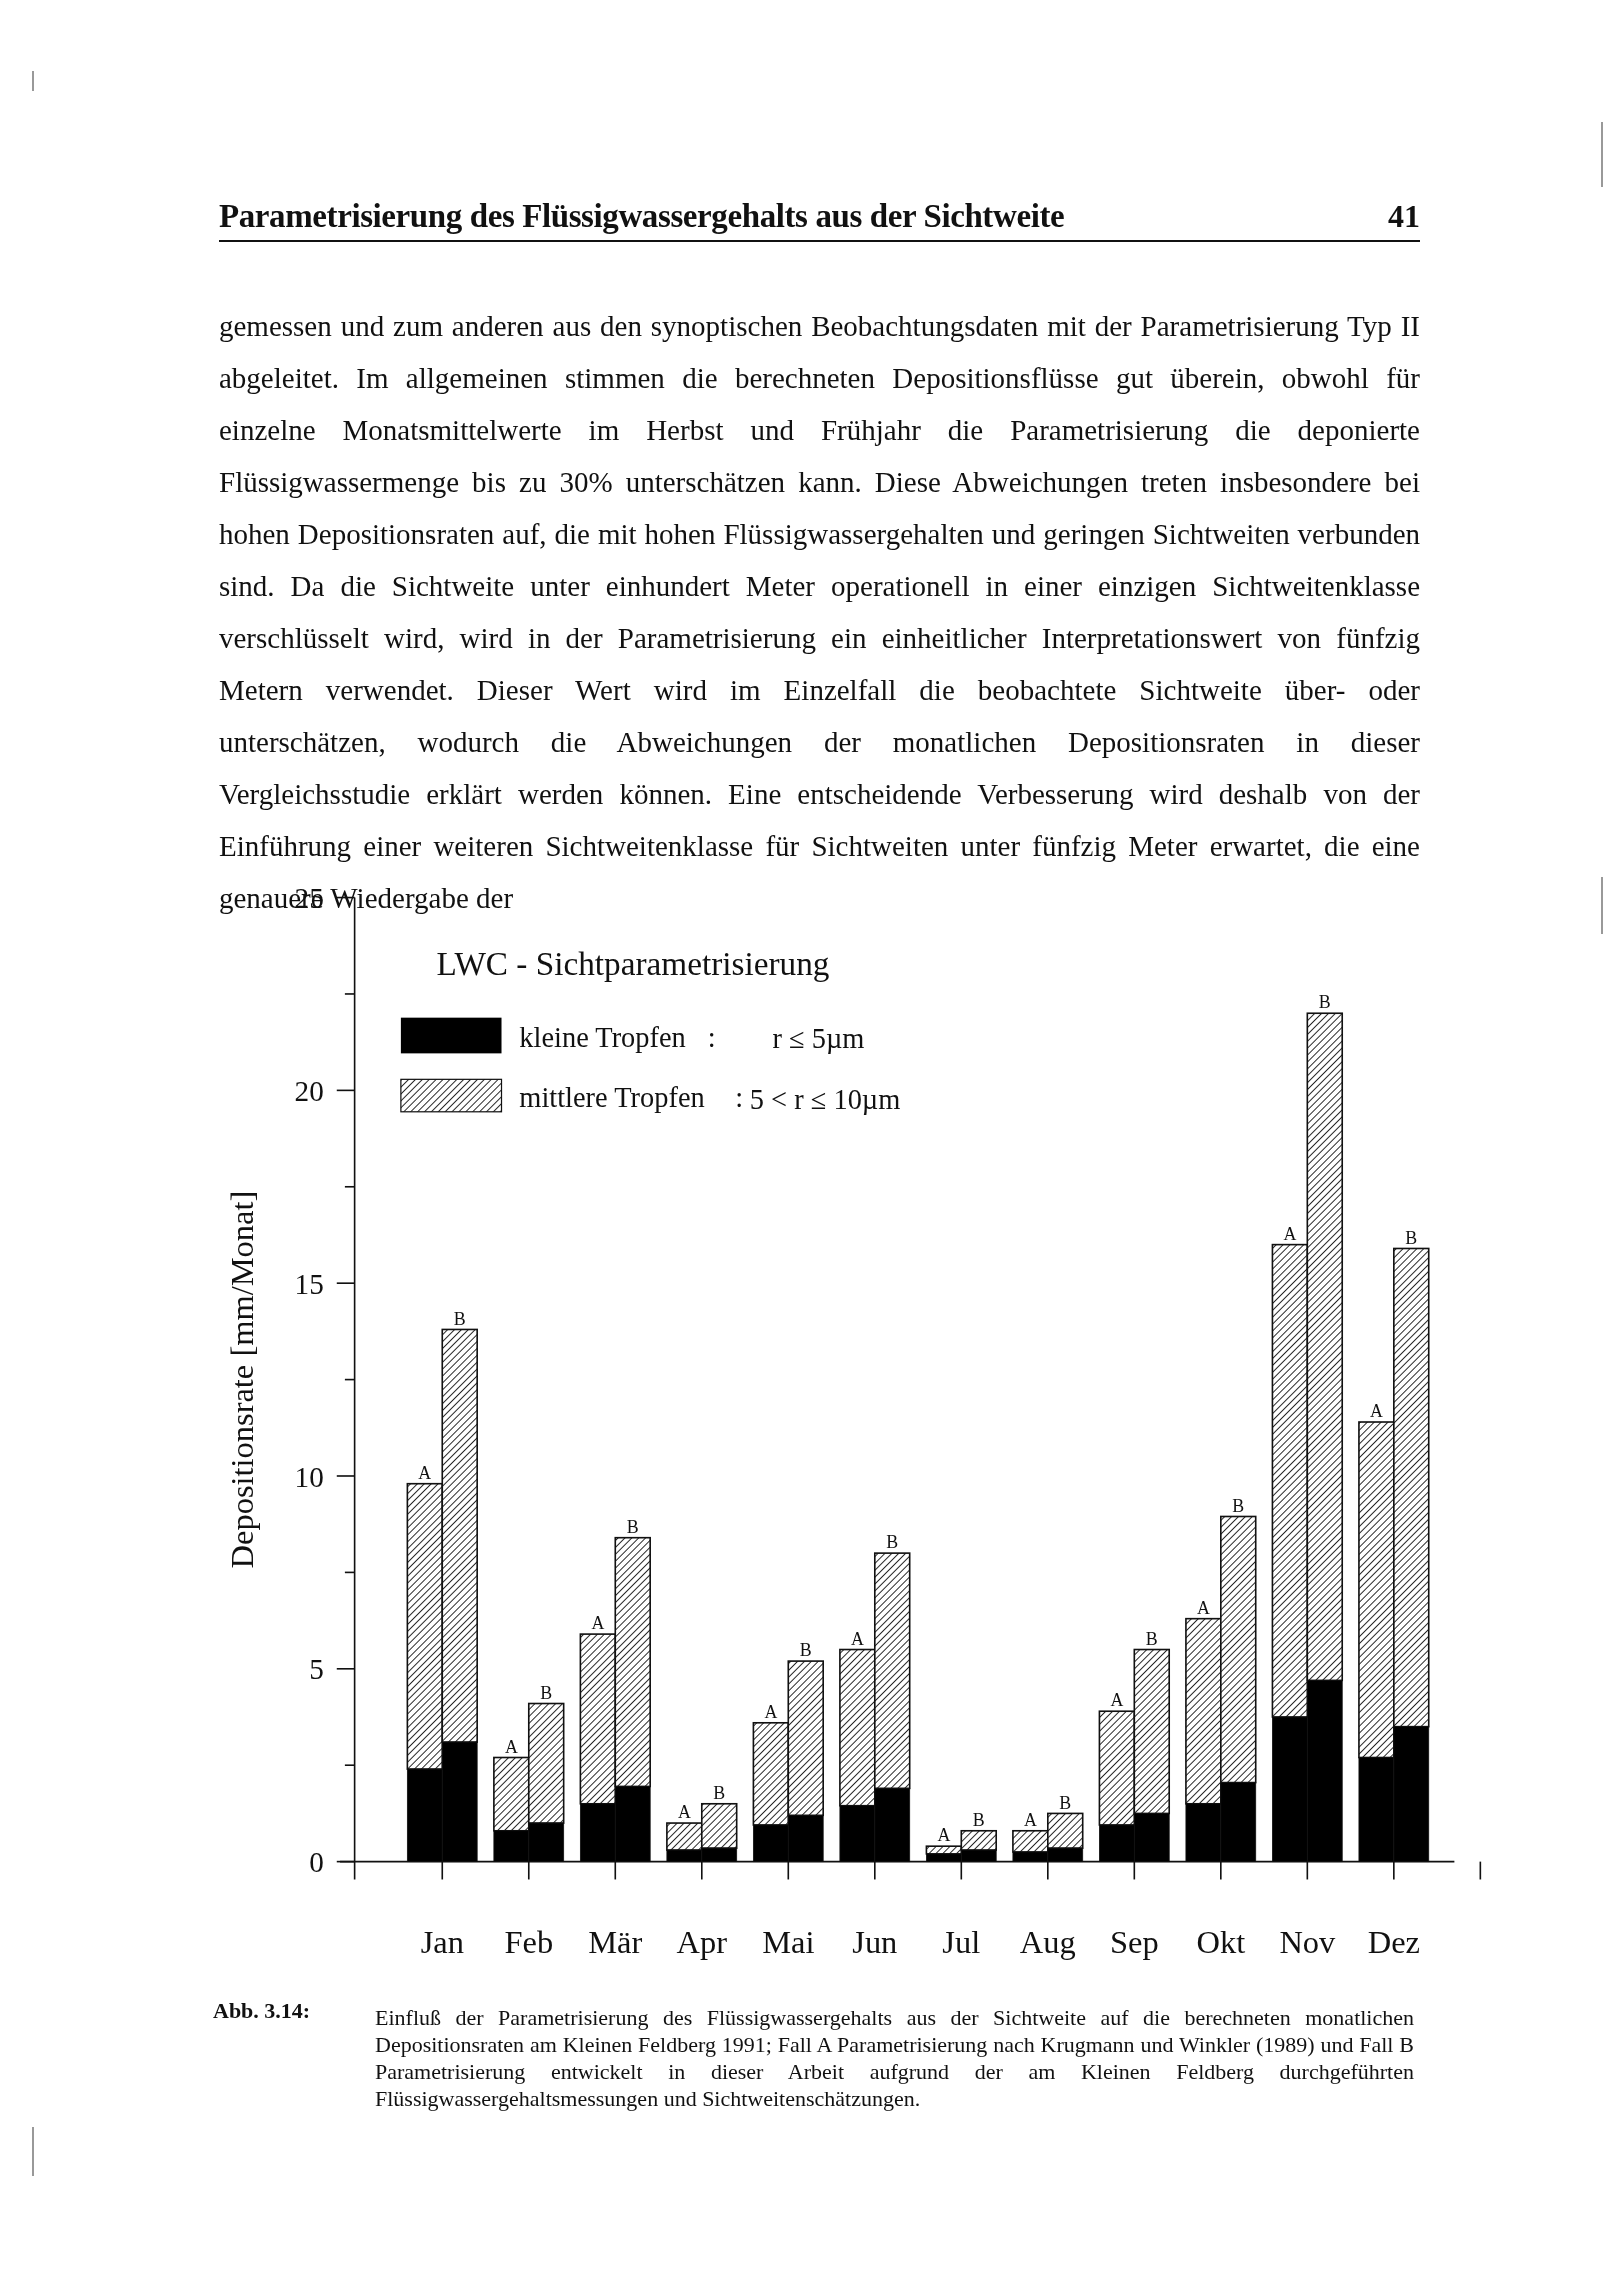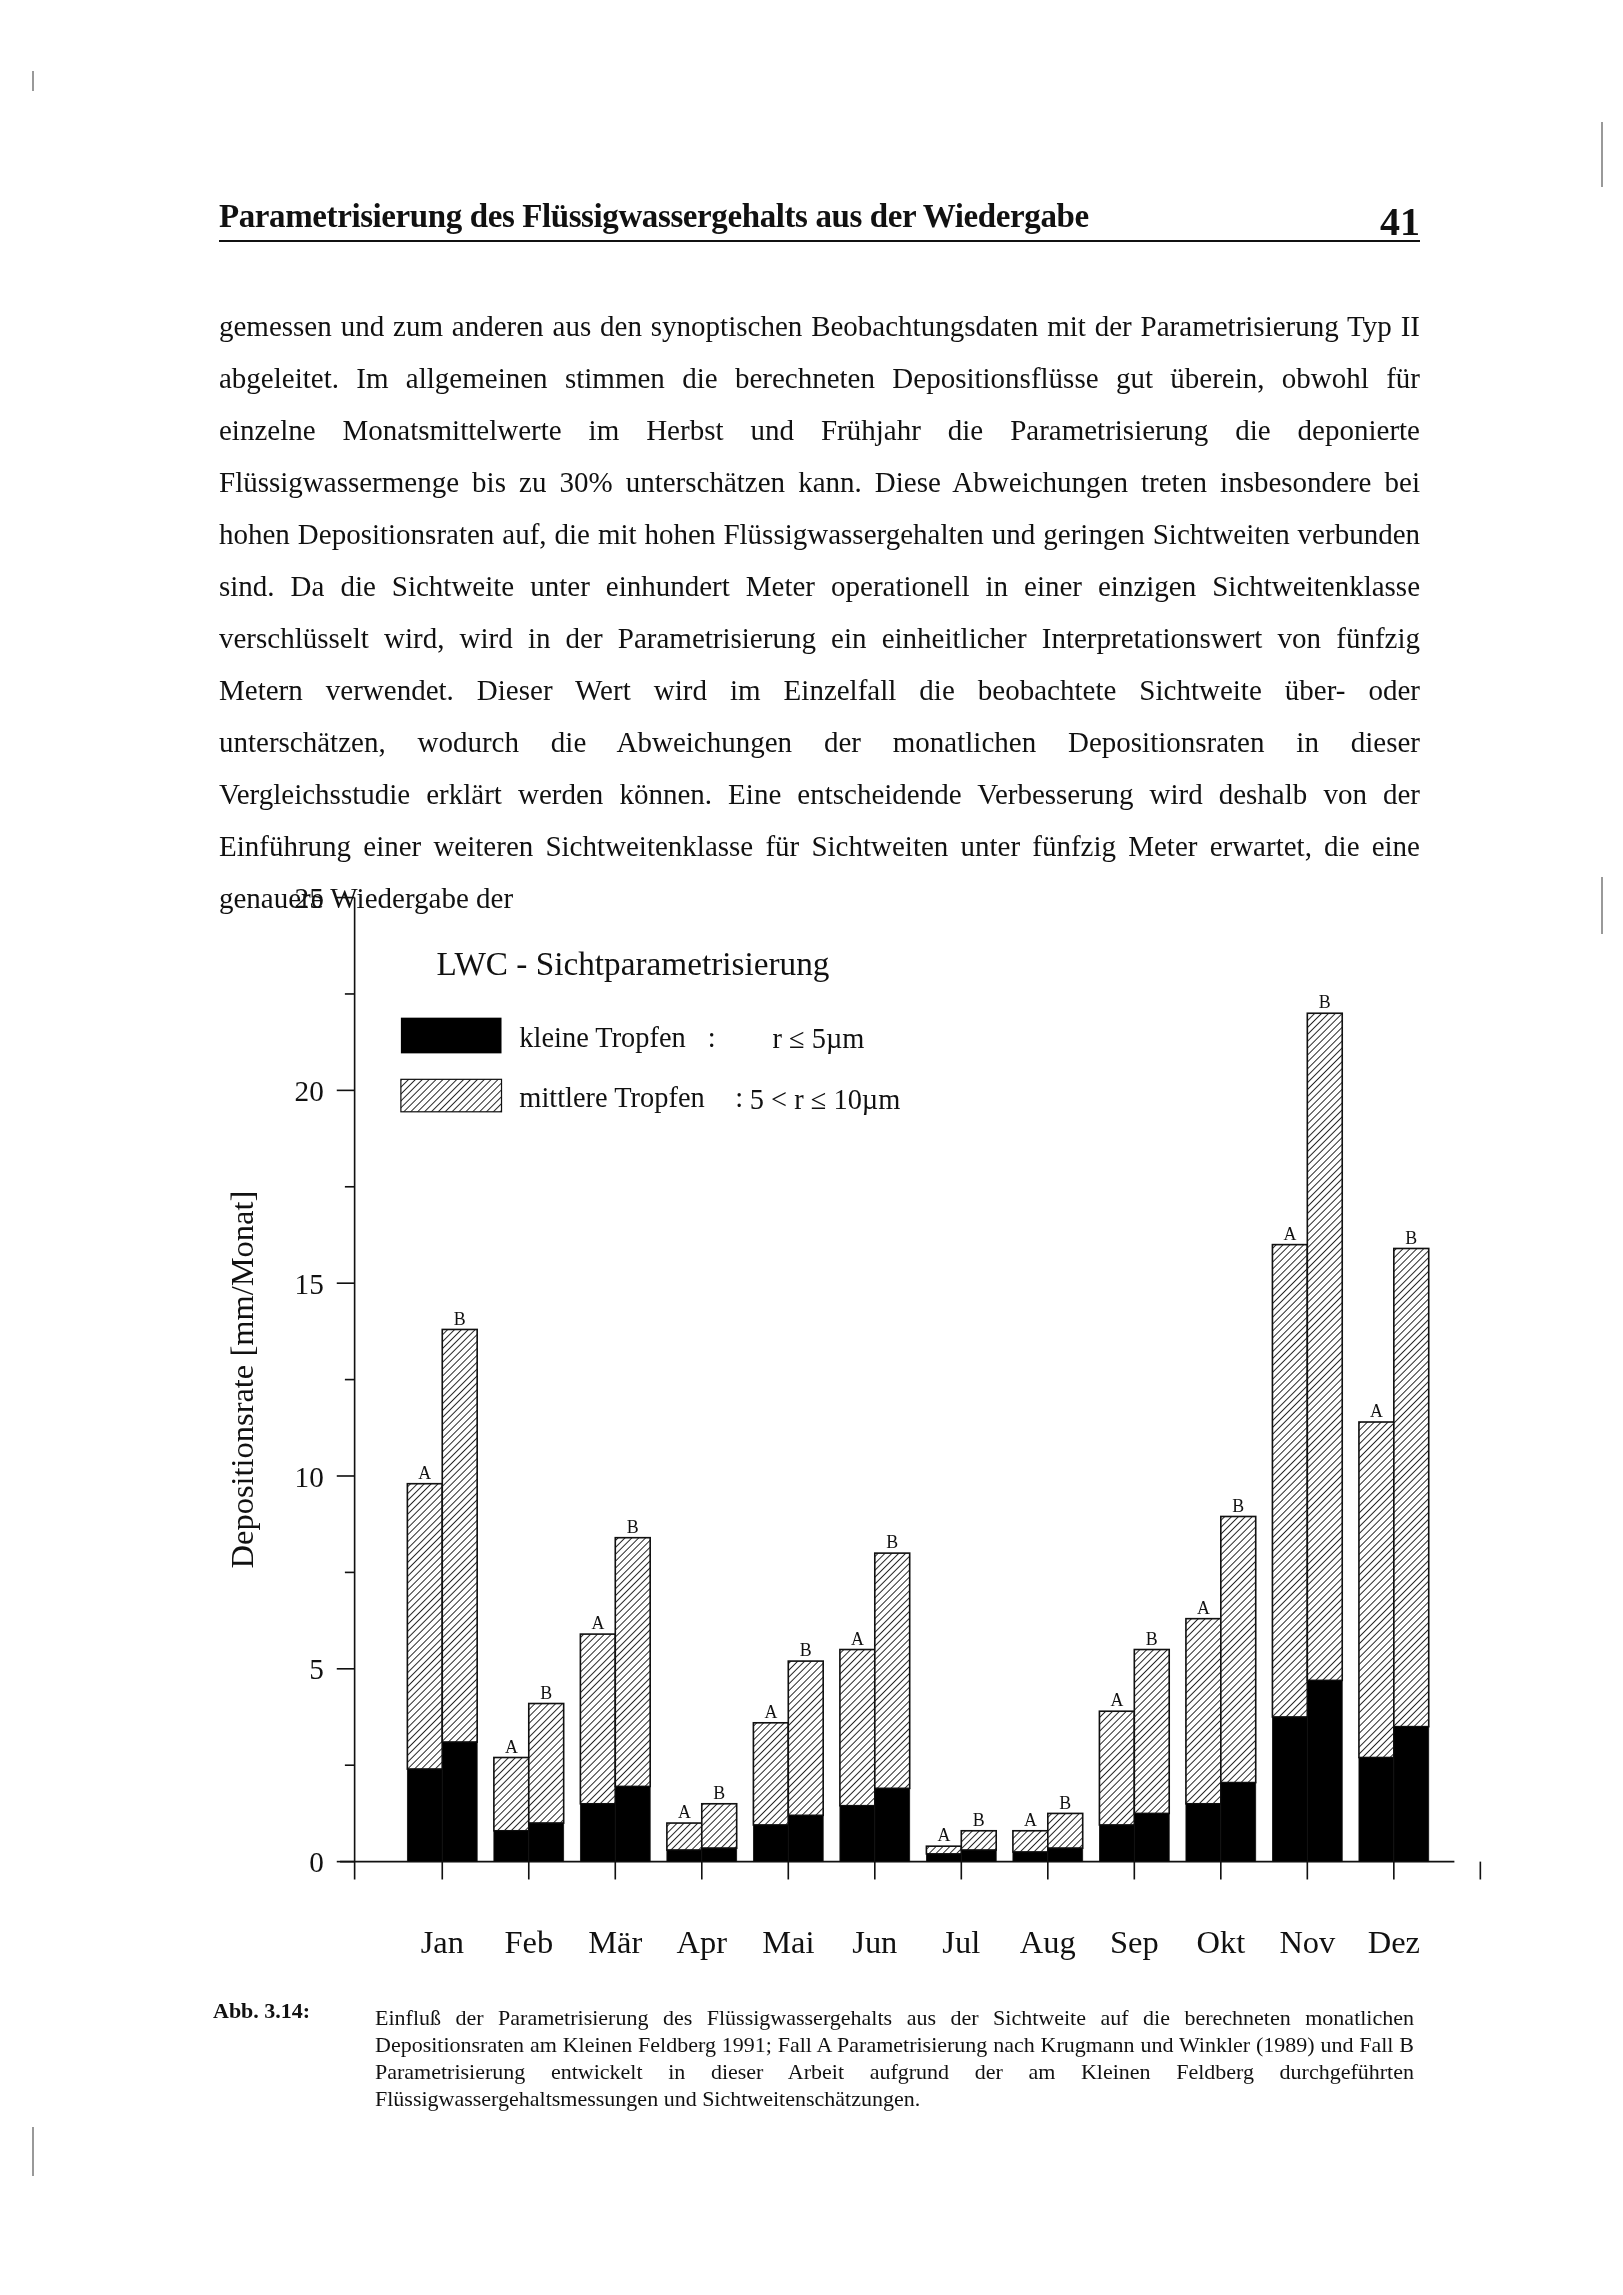--- a/index.html
+++ b/index.html
@@ -1,35 +1,35 @@
 <!DOCTYPE html>
 <html style="font-size:13px"><head>
 <meta charset="utf-8">
 <style>
   html, body { margin: 0; padding: 0; background: #ffffff; }
   body { width: 1623px; height: 2295px; position: relative; overflow: hidden;
          font-family: "Liberation Serif", "DejaVu Serif", serif; color: #111; }
   .header { position: absolute; left: 219px; top: 195px; width: 1201px; height: 49px; }
   .header-title { position: absolute; left: 0; top: 3.2px; font-size: 33px; font-weight: bold; letter-spacing: -0.4px; }
-  .header-page { position: absolute; right: 0; top: 3.2px; font-size: 40px; font-weight: bold; text-align: center; }
+  .header-page { position: absolute; right: 0; top: 3.2px; font-size: 32px; font-weight: bold; text-align: center; }
   .header-rule { position: absolute; left: 0; top: 45px; width: 1201px; height: 2.4px; background: #111; }
   .body-text { position: absolute; left: 219px; top: 300px; width: 1201px; font-size: 29px; line-height: 52px; text-align: justify; }
   .body-text p { margin: 0; }
   .chart-wrap { position: absolute; left: 0; top: 0; width: 1623px; height: 2295px; }
   svg text { font-family: "Liberation Serif", "DejaVu Serif", serif; fill: #111; }
   .caption { position: absolute; left: 213px; top: 1997px; width: 1209px; font-size: 22px; line-height: 27px; }
   .caption-label { position: absolute; left: 0; top: 0; font-weight: bold; }
   .caption-text { position: absolute; left: 162px; top: 7px; width: 1039px; text-align: justify; }
   .edge-mark { position: absolute; width: 1.6px; background: #999; }
 </style>
 </head>
 <body>
 
 <div class="header">
-  <span class="header-title">Parametrisierung des Flüssigwassergehalts aus der Wiedergabe</span>
+  <span class="header-title">Parametrisierung des Flüssigwassergehalts aus der Sichtweite</span>
   <span class="header-page">41</span>
   <div class="header-rule"></div>
 </div>
 
 <div class="body-text">
   <p>gemessen und zum anderen aus den synoptischen Beobachtungsdaten mit der Parametrisierung Typ II abgeleitet. Im allgemeinen stimmen die berechneten Depositionsflüsse gut überein, obwohl für einzelne Monatsmittelwerte im Herbst und Frühjahr die Parametrisierung die deponierte Flüssigwassermenge bis zu 30% unterschätzen kann. Diese Abweichungen treten insbesondere bei hohen Depositionsraten auf, die mit hohen Flüssigwassergehalten und geringen Sichtweiten verbunden sind. Da die Sichtweite unter einhundert Meter operationell in einer einzigen Sichtweitenklasse verschlüsselt wird, wird in der Parametrisierung ein einheitlicher Interpretationswert von fünfzig Metern verwendet. Dieser Wert wird im Einzelfall die beobachtete Sichtweite über- oder unterschätzen, wodurch die Abweichungen der monatlichen Depositionsraten in dieser Vergleichsstudie erklärt werden können. Eine entscheidende Verbesserung wird deshalb von der Einführung einer weiteren Sichtweitenklasse für Sichtweiten unter fünfzig Meter erwartet, die eine genauere Wiedergabe der</p>
 </div>
 
 <div class="chart-wrap">
   <svg id="chart" width="1623" height="2295" viewBox="0 0 2000 2828">

